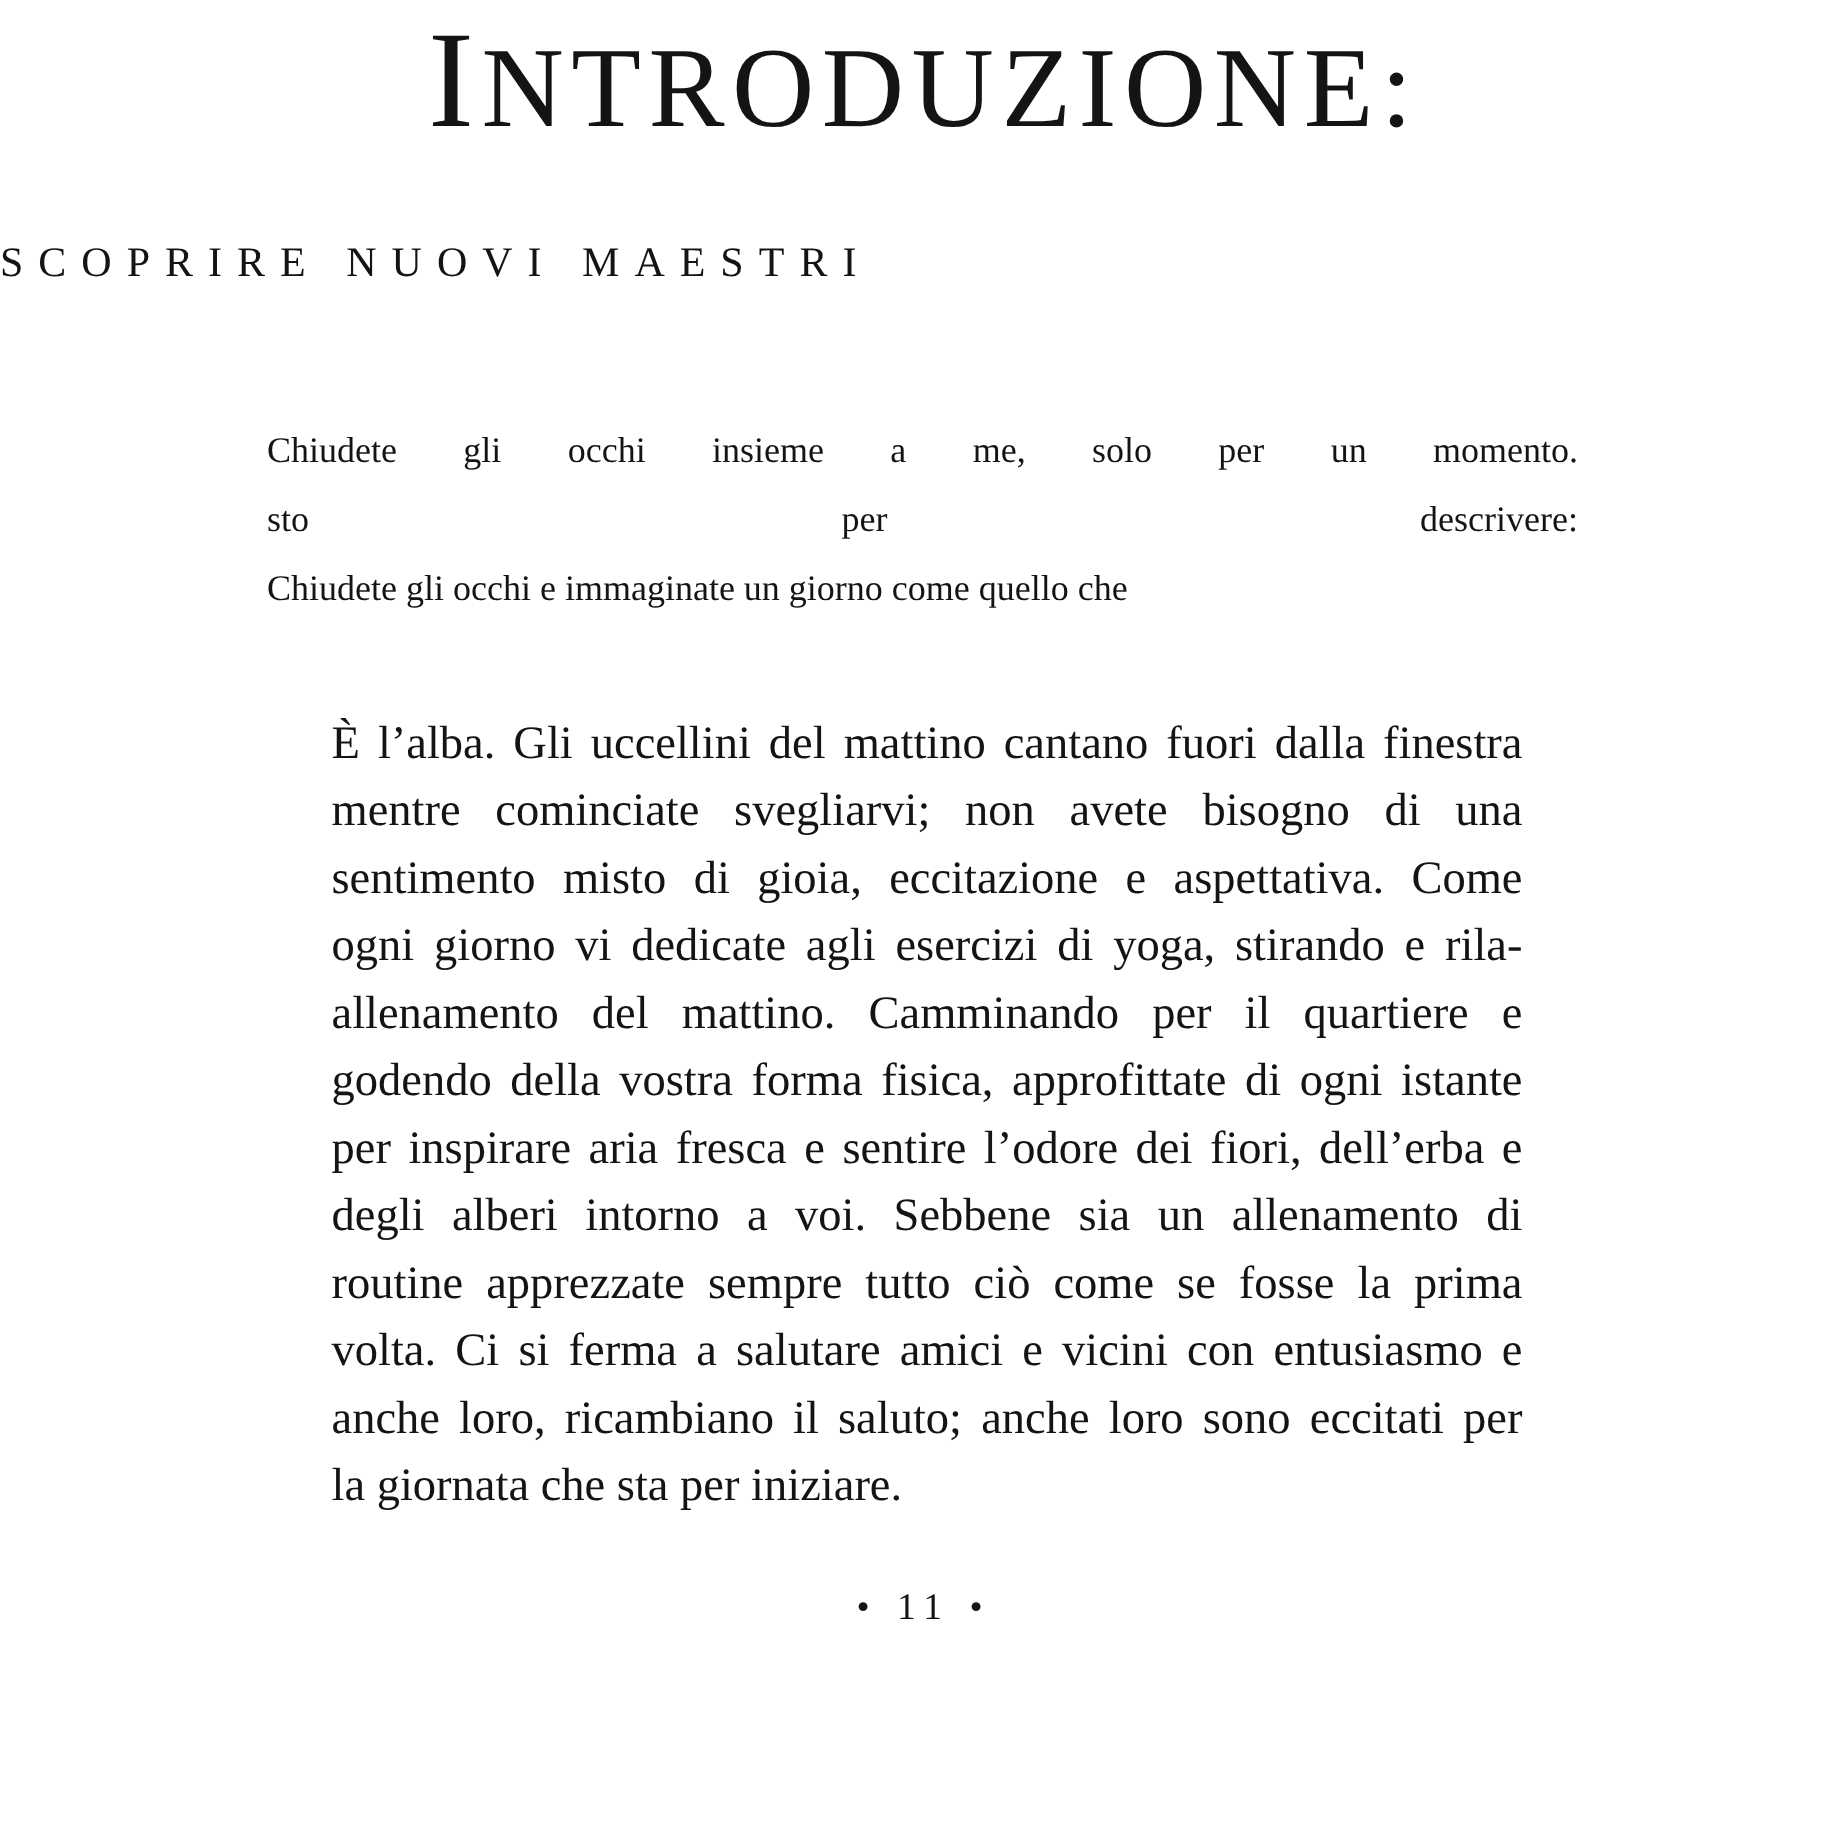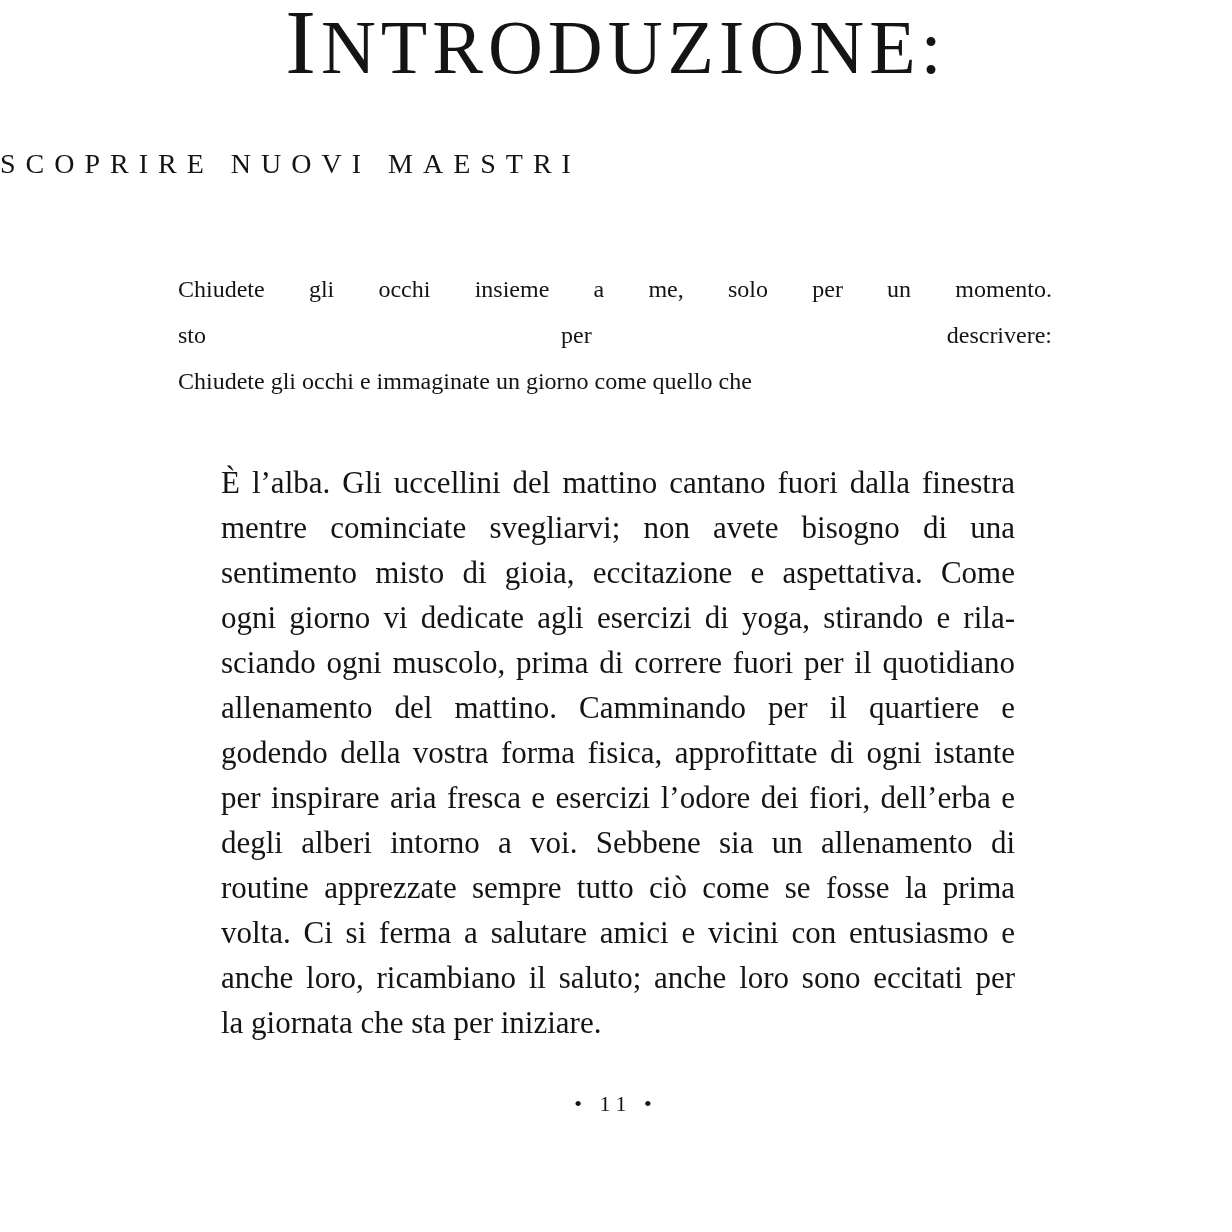--- a/index.html
+++ b/index.html
@@ -12,21 +12,21 @@
     background: #ffffff;
     color: #141414;
     font-family: "Liberation Serif", "DejaVu Serif", serif;
     overflow: hidden;
   }
   .sheet {
     position: relative;
     width: 1232px;
     height: 1232px;
     box-sizing: border-box;
-    padding-top: 4px;
+    padding-top: 16px;
   }
   .title {
     margin: 0;
     text-align: center;
     font-weight: normal;
     font-size: 76px;
     line-height: 1.15;
     letter-spacing: 5px;
     color: #141414;
   }
@@ -62,21 +62,21 @@
     white-space: normal;
   }
   .para .line:last-child,
   .quote .line:last-child {
     text-align: left;
     text-align-last: left;
   }
   .folio {
     margin-top: 46px;
     text-align: center;
-    font-size: 22px;
+    font-size: 25px;
     letter-spacing: 6px;
     color: #141414;
   }
 </style>
 </head>
 <body>
 
 <div class="sheet">
 
   <h1 class="title"><span class="title-initial">I</span><span>NTRODUZIONE:</span></h1>
@@ -87,24 +87,23 @@
       <div class="line">Chiudete gli occhi insieme a me, solo per un momento.</div>
       <div class="line">sto per descrivere:</div>
       <div class="line">Chiudete gli occhi e immaginate un giorno come quello che</div>
     </div>
 
   <div class="quote">
       <div class="line">È l’alba. Gli uccellini del mattino cantano fuori dalla finestra</div>
       <div class="line">mentre cominciate svegliarvi; non avete bisogno di una</div>
       <div class="line">sentimento misto di gioia, eccitazione e aspettativa. Come</div>
       <div class="line">ogni giorno vi dedicate agli esercizi di yoga, stirando e rila-</div>
-      <div class="line">sciando ogni muscolo, prima di correre fuori per il quotidiano</div>
       <div class="line">allenamento del mattino. Camminando per il quartiere e</div>
       <div class="line">godendo della vostra forma fisica, approfittate di ogni istante</div>
-      <div class="line">per inspirare aria fresca e esercizi l’odore dei fiori, dell’erba e</div>
+      <div class="line">per inspirare aria fresca e sentire l’odore dei fiori, dell’erba e</div>
       <div class="line">degli alberi intorno a voi. Sebbene sia un allenamento di</div>
       <div class="line">routine apprezzate sempre tutto ciò come se fosse la prima</div>
       <div class="line">volta. Ci si ferma a salutare amici e vicini con entusiasmo e</div>
       <div class="line">anche loro, ricambiano il saluto; anche loro sono eccitati per</div>
       <div class="line">la giornata che sta per iniziare.</div>
     </div>
 
   <div class="folio">• 11 •</div>
 
 </div>

